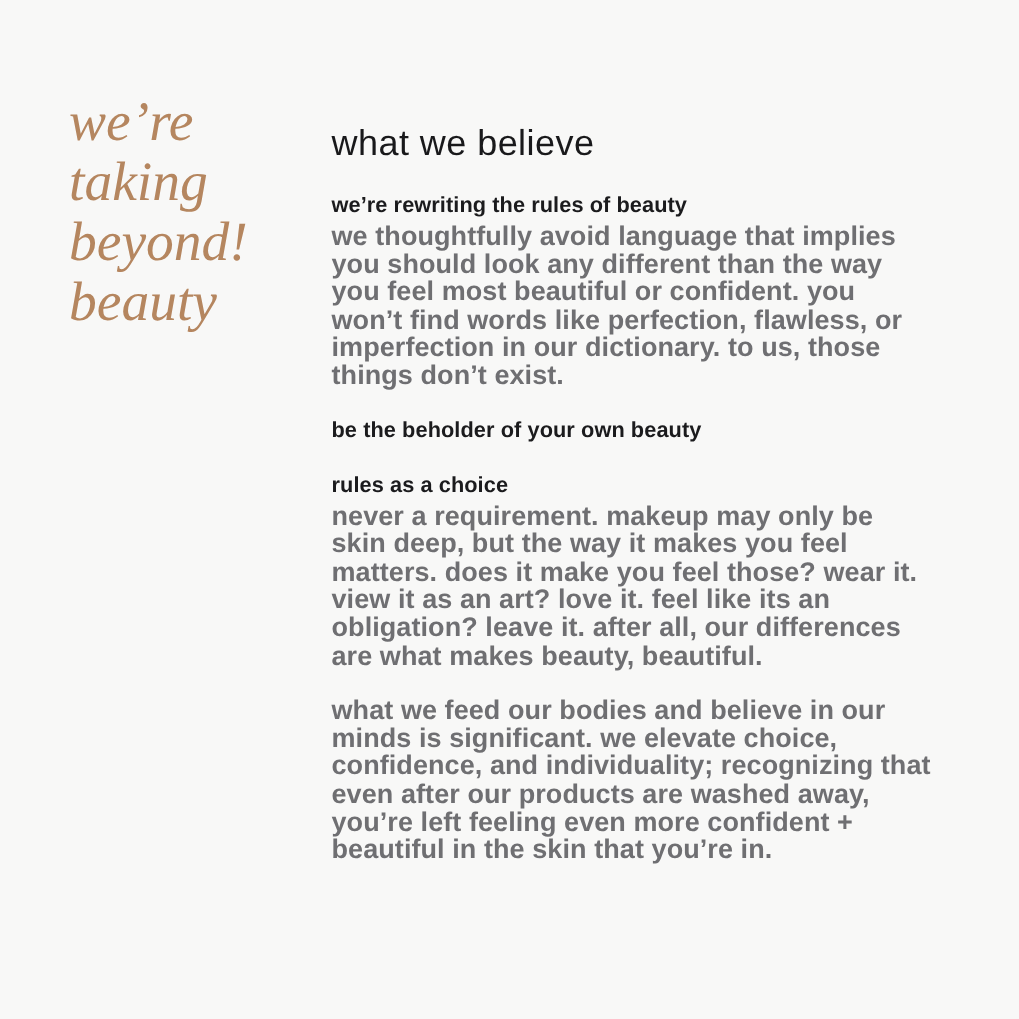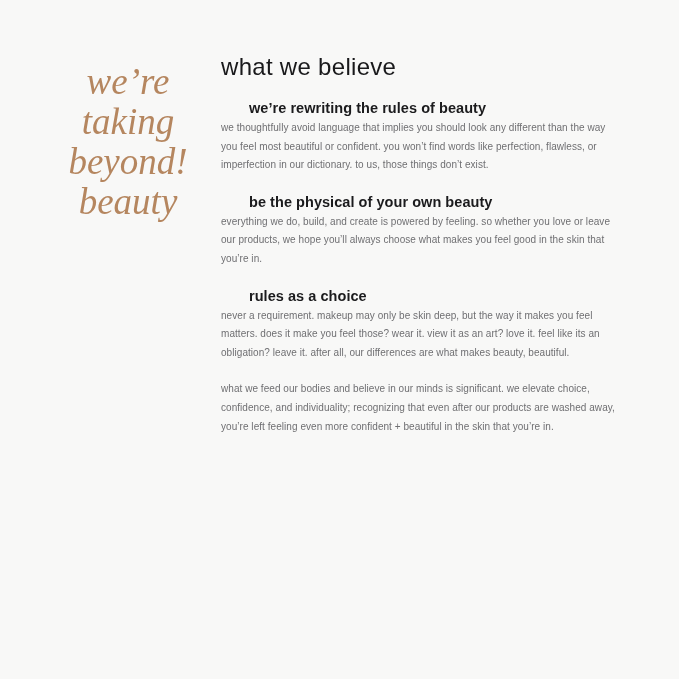--- a/index.html
+++ b/index.html
@@ -23,35 +23,35 @@
     top: 0;
     width: 679px;
     height: 545px;
   }
 
   .headline {
     position: absolute;
     left: 46px;
     top: 62px;
     width: 164px;
-    text-align: center;
+    text-align: left;
     font-family: "Liberation Serif", serif;
     font-style: italic;
     font-weight: 400;
     font-size: 37px;
     line-height: 40px;
     color: #b5865f;
     letter-spacing: 0px;
   }
   .headline span { display: block; white-space: nowrap; }
 
   .believe-col {
     position: absolute;
     left: 221px;
-    top: 53px;
+    top: 82px;
     width: 400px;
   }
 
   .page-title {
     font-size: 24px;
     font-weight: 400;
     color: #19191b;
     letter-spacing: .3px;
     line-height: 28px;
     margin: 0 0 18px 0;
@@ -62,25 +62,24 @@
   }
   .belief:last-child { margin-bottom: 0; }
 
   .belief-title {
     font-size: 14.5px;
     font-weight: 700;
     color: #1b1b1d;
     line-height: 19px;
     margin-bottom: 1px;
     letter-spacing: .05px;
-    margin-left: 28px;
   }
   .belief-body {
-    font-size: 10px;
-    font-weight: 400;
+    font-size: 18px;
+    font-weight: 700;
     color: #6f6f72;
     line-height: 18.6px;
     letter-spacing: .05px;
   }
 
   
   .proudly-row {
     position: absolute;
     left: 0;
     top: 545px;
@@ -102,22 +101,21 @@
 
   <div class="believe-col">
     <div class="page-title">what we believe</div>
 
     <div class="belief">
       <div class="belief-title">we’re rewriting the rules of beauty</div>
       <div class="belief-body">we thoughtfully avoid language that implies you should look any different than the way you feel most beautiful or confident. you won’t find words like perfection, flawless, or imperfection in our dictionary. to us, those things don’t exist.</div>
     </div>
 
     <div class="belief">
-      <div class="belief-title">be the physical of your own beauty</div>
-      <div class="belief-body">everything we do, build, and create is powered by feeling. so whether you love or leave our products, we hope you’ll always choose what makes you feel good in the skin that you’re in.</div>
+      <div class="belief-title">be the beholder of your own beauty</div>
     </div>
 
     <div class="belief">
       <div class="belief-title">rules as a choice</div>
       <div class="belief-body">never a requirement. makeup may only be skin deep, but the way it makes you feel matters. does it make you feel those? wear it. view it as an art? love it. feel like its an obligation? leave it. after all, our differences are what makes beauty, beautiful.</div>
     </div>
 
     <div class="belief">
       <div class="belief-body">what we feed our bodies and believe in our minds is significant. we elevate choice, confidence, and individuality; recognizing that even after our products are washed away, you’re left feeling even more confident + beautiful in the skin that you’re in.</div>
     </div>

